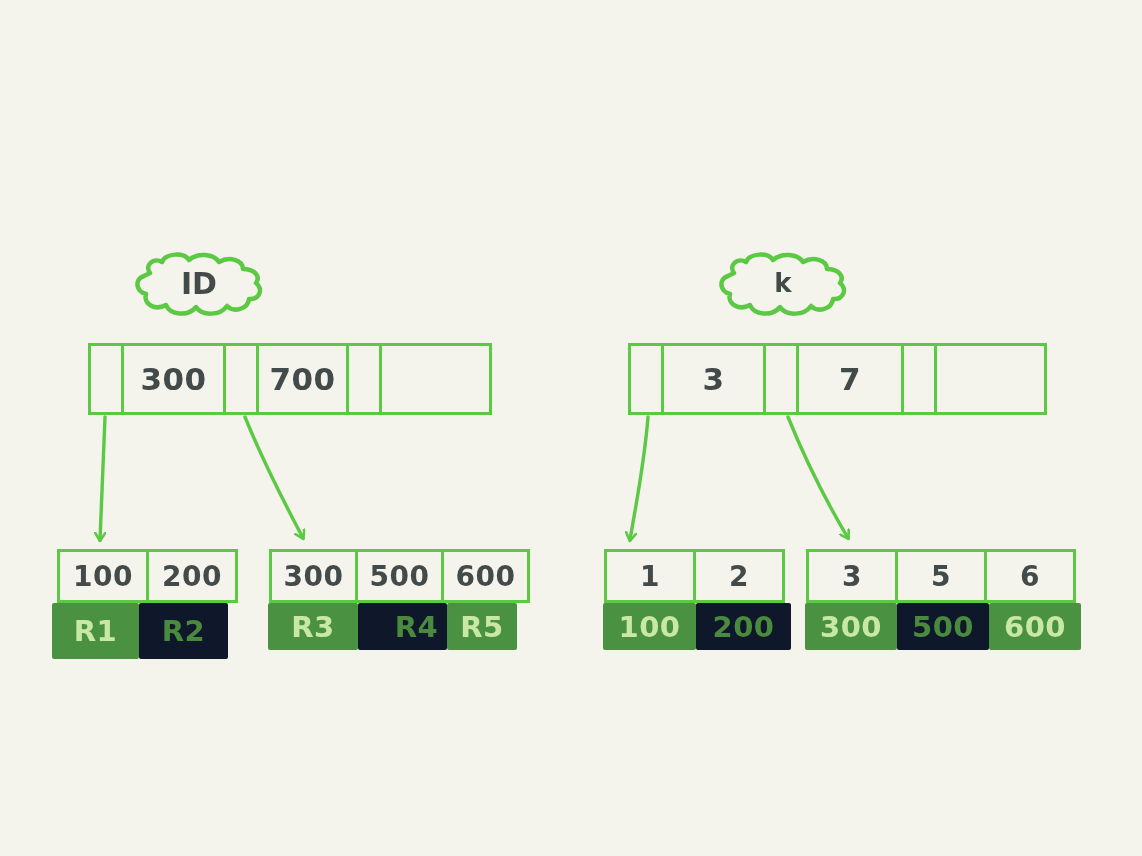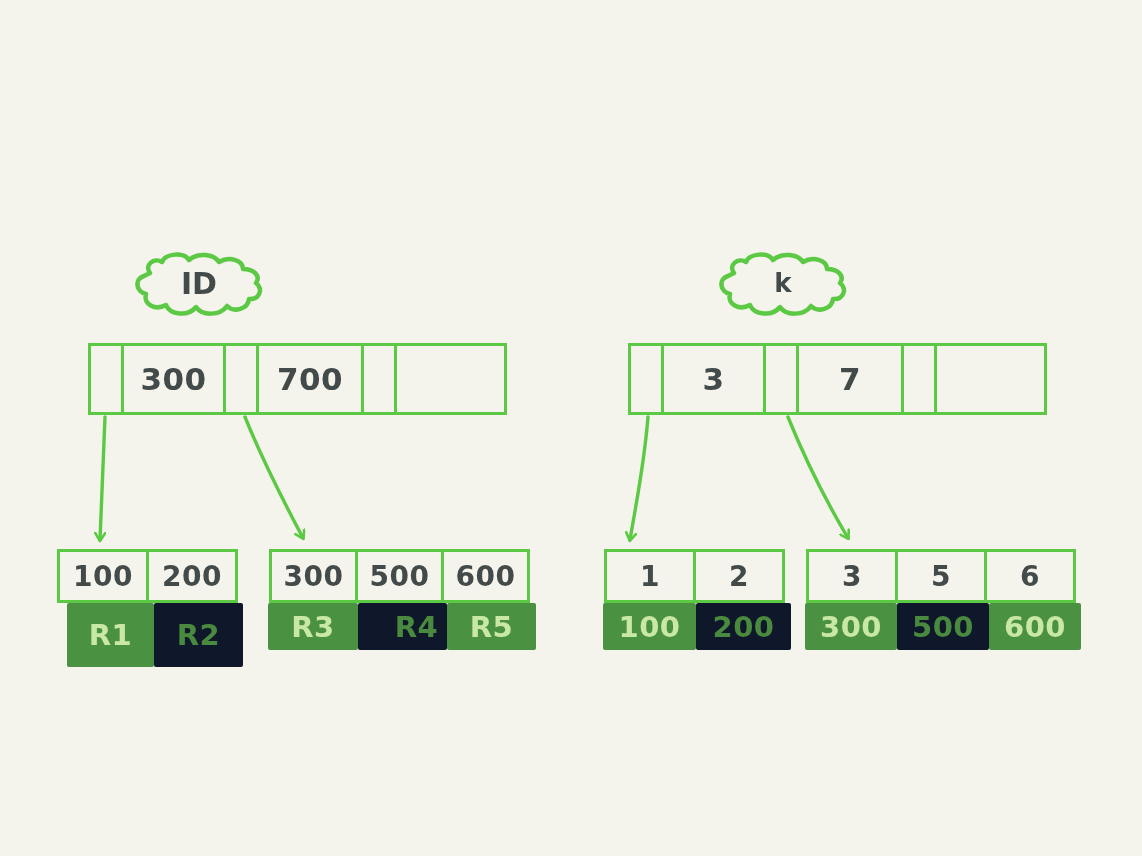--- a/index.html
+++ b/index.html
@@ -109,45 +109,45 @@
                C120 60 106 64 99 57 C92 67 74 67 68 58 C60 68 42 66 38 56
                C27 62 15 55 18 45 C8 43 6 30 16 27 Z" fill="none" stroke="#5cc944" stroke-width="4.5" stroke-linecap="round" stroke-linejoin="round"></path>
     </svg>
     <span class="cloud-text">ID</span>
   </div>
 
   <div class="node-box root-box" style="left:88px; top:296px;">
     <div class="cell ptr" style="width:36px;"></div>
     <div class="cell key" style="width:105px;">300</div>
     <div class="cell ptr" style="width:36px;"></div>
-    <div class="cell key" style="width:108px;">700</div>
+    <div class="cell key" style="width:93px;">700</div>
     <div class="cell ptr" style="width:36px;"></div>
     <div class="cell empty" style="width:113px;"></div>
   </div>
 
   <div class="node-box leaf-keys" style="left:57px; top:502px;">
     <div class="cell" style="width:92px;">100</div>
     <div class="cell" style="width:92px;">200</div>
   </div>
 
-  <div class="rec-band" style="left:55px; top:556px; width:188px; height:64px;padding-left:12px;">
+  <div class="rec-band" style="left:40px; top:556px; width:188px; height:56px;padding-left:12px;">
     <div class="rec dark" style="width:93px;">R1</div>
     <div class="rec light" style="width:95px;">R2</div>
   </div>
 
   <div class="node-box leaf-keys" style="left:269px; top:502px;">
     <div class="cell" style="width:89px;">300</div>
     <div class="cell" style="width:89px;">500</div>
     <div class="cell" style="width:89px;">600</div>
   </div>
 
   <div class="rec-band" style="left:268px; top:556px; width:268px; height:47px;">
     <div class="rec dark" style="width:90px;text-align:right;">R3</div>
     <div class="rec light" style="width:89px;padding-left:28px;">R4</div>
-    <div class="rec dark" style="width:89px;">R5</div>
+    <div class="rec dark" style="width:70px;">R5</div>
   </div>
 
   <div class="cloud-label" style="left:712px; top:202px; width:142px; height:70px; font-size:26px;">
     <svg class="cloud-svg" viewBox="0 0 142 70" preserveAspectRatio="none">
       <path d="M22 24 C16 16 26 8 34 13 C38 4 56 3 61 11 C70 3 86 5 91 13
                C101 7 115 11 115 20 C126 20 133 27 128 34 C136 40 131 51 121 50
                C120 60 106 64 99 57 C92 67 74 67 68 58 C60 68 42 66 38 56
                C27 62 15 55 18 45 C8 43 6 30 16 27 Z" fill="none" stroke="#5cc944" stroke-width="4.5" stroke-linecap="round" stroke-linejoin="round"></path>
     </svg>
     <span class="cloud-text">k</span>

